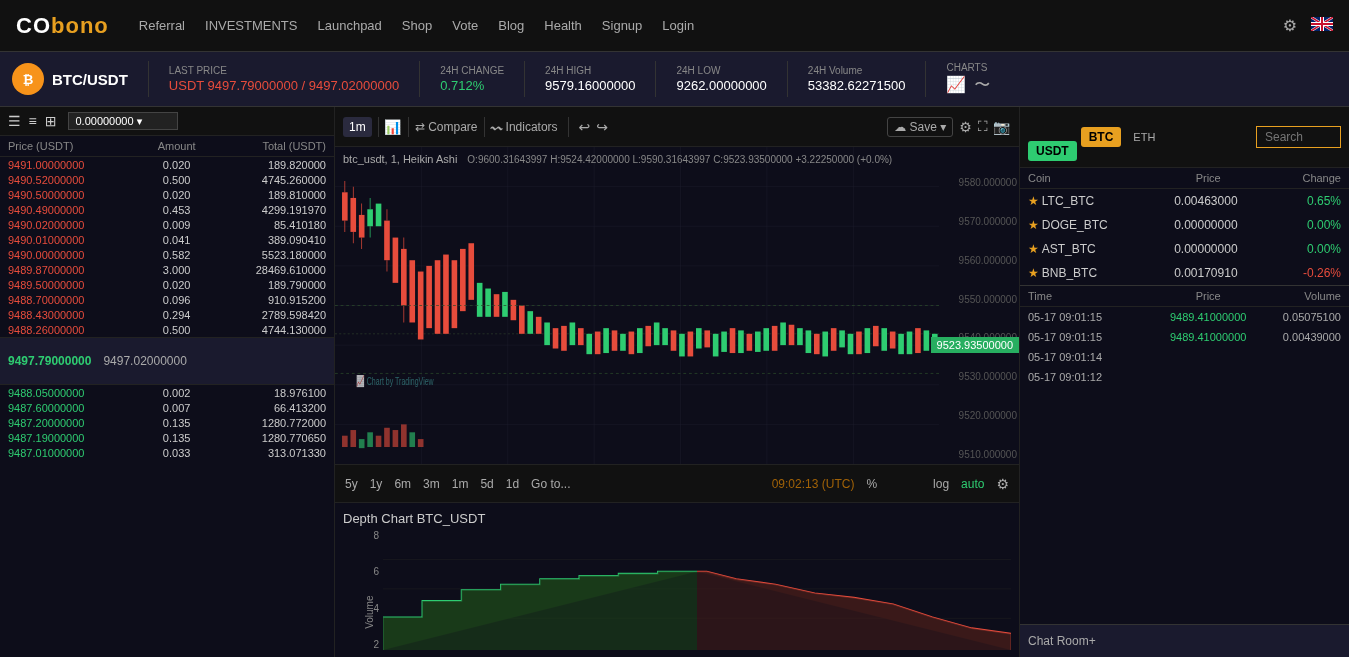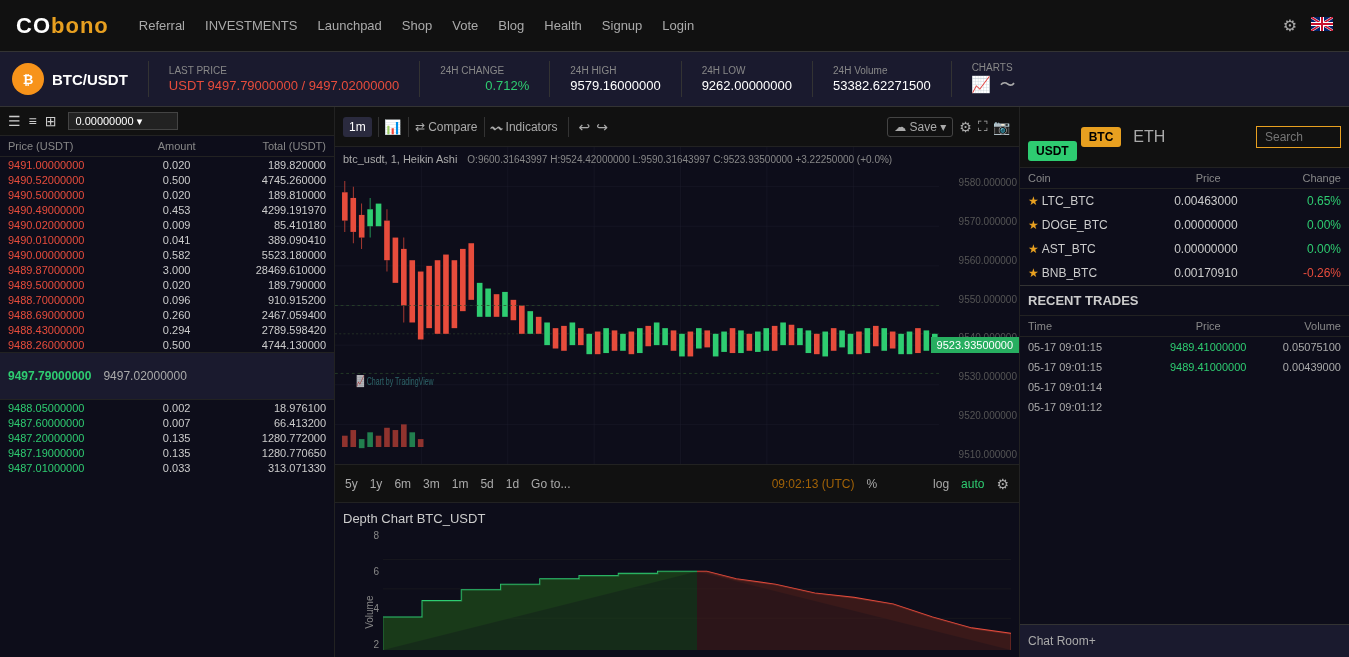--- a/index.html
+++ b/index.html
@@ -46,21 +46,21 @@
     <span style="color:#fff;font-size:15px;font-weight:bold;">BTC/USDT</span>
   </div>
   <div style="width:1px;height:36px;background:#333;"></div>
   <div style="display:flex;flex-direction:column;gap:2px;">
     <span style="color:#888;font-size:10px;">LAST PRICE</span>
     <span style="color:#e74c3c;font-size:13px;">USDT 9497.79000000 / 9497.02000000</span>
   </div>
   <div style="width:1px;height:36px;background:#333;"></div>
   <div style="display:flex;flex-direction:column;gap:2px;">
     <span style="color:#888;font-size:10px;">24H CHANGE</span>
-    <span style="color:#2ecc71;font-size:13px;margin-left:45px;">0.712%</span>
+    <span style="color:#2ecc71;font-size:13px;">0.712%</span>
   </div>
   <div style="width:1px;height:36px;background:#333;"></div>
   <div style="display:flex;flex-direction:column;gap:2px;">
     <span style="color:#888;font-size:10px;">24H HIGH</span>
     <span style="color:#fff;font-size:13px;">9579.16000000</span>
   </div>
   <div style="width:1px;height:36px;background:#333;"></div>
   <div style="display:flex;flex-direction:column;gap:2px;">
     <span style="color:#888;font-size:10px;">24H LOW</span>
     <span style="color:#fff;font-size:13px;">9262.00000000</span>
@@ -140,25 +140,20 @@
       </div>
       <div style="display:flex;padding:1.5px 8px;cursor:pointer;">
         <span style="flex:1.3;font-size:11px;color:#e74c3c;">9489.50000000</span>
         <span style="flex:0.9;text-align:center;font-size:11px;color:#ccc;">0.020</span>
         <span style="flex:1.1;text-align:right;font-size:11px;color:#ccc;">189.790000</span>
       </div>
       <div style="display:flex;padding:1.5px 8px;cursor:pointer;">
         <span style="flex:1.3;font-size:11px;color:#e74c3c;">9488.70000000</span>
         <span style="flex:0.9;text-align:center;font-size:11px;color:#ccc;">0.096</span>
         <span style="flex:1.1;text-align:right;font-size:11px;color:#ccc;">910.915200</span>
-      </div>
-      <div style="display:flex;padding:1.5px 8px;cursor:pointer;">
-        <span style="flex:1.3;font-size:11px;color:#e74c3c;">9488.69000000</span>
-        <span style="flex:0.9;text-align:center;font-size:11px;color:#ccc;">0.260</span>
-        <span style="flex:1.1;text-align:right;font-size:11px;color:#ccc;">2467.059400</span>
       </div>
       <div style="display:flex;padding:1.5px 8px;cursor:pointer;">
         <span style="flex:1.3;font-size:11px;color:#e74c3c;">9488.43000000</span>
         <span style="flex:0.9;text-align:center;font-size:11px;color:#ccc;">0.294</span>
         <span style="flex:1.1;text-align:right;font-size:11px;color:#ccc;">2789.598420</span>
       </div>
       <div style="display:flex;padding:1.5px 8px;cursor:pointer;">
         <span style="flex:1.3;font-size:11px;color:#e74c3c;">9488.26000000</span>
         <span style="flex:0.9;text-align:center;font-size:11px;color:#ccc;">0.500</span>
         <span style="flex:1.1;text-align:right;font-size:11px;color:#ccc;">4744.130000</span>
@@ -412,21 +407,21 @@
         </div>
       </div>
     </div>
   </div>
 
   <div style="width:330px;background:#0d0d1a;border-left:1px solid #222;display:flex;flex-direction:column;flex-shrink:0;overflow:hidden;">
 
     <div style="display:flex;align-items:center;padding:6px 8px;border-bottom:1px solid #222;gap:4px;background:#111;">
       <span style="color:#000;font-size:12px;cursor:pointer;padding:3px 8px;border-radius:3px;background:#2ecc71;font-weight:bold;margin-top:28px;">USDT</span>
       <span style="color:#000;font-size:12px;cursor:pointer;padding:3px 8px;border-radius:3px;background:#e8a020;font-weight:bold;">BTC</span>
-      <span style="color:#aaa;font-size:16px;cursor:pointer;padding:3px 8px;border-radius:3px;">ETH</span>
+      <span style="color:#aaa;font-size:11px;cursor:pointer;padding:3px 8px;border-radius:3px;">ETH</span>
       <div style="margin-left:auto;">
         <input type="text" style="background: rgb(17, 17, 17); border: 1px solid rgb(232, 160, 32); color: rgb(255, 255, 255); padding: 3px 8px; font-size: 12px; width: 85px; outline: none;" placeholder="Search">
       </div>
     </div>
 
     <div style="display:flex;padding:4px 8px;color:#888;font-size:11px;border-bottom:1px solid #222;">
       <span style="flex:1.3;">Coin</span>
       <span style="flex:1.2;text-align:center;">Price</span>
       <span style="flex:0.8;text-align:right;">Change</span>
     </div>
@@ -452,21 +447,20 @@
       </div>
       <div style="display:flex;align-items:center;padding:5px 8px;cursor:pointer;">
         <span style="color:#e8a020;margin-right:3px;font-size:12px;">★</span>
         <span style="flex:1.1;font-size:12px;color:#ccc;">BNB_BTC</span>
         <span style="flex:1.2;text-align:center;font-size:12px;color:#ccc;">0.00170910</span>
         <span style="flex:0.8;text-align:right;font-size:12px;color:#e74c3c;">-0.26%</span>
       </div>
     </div>
 
     <div style="border-top:1px solid #333;flex:1;display:flex;flex-direction:column;overflow:hidden;">
-      <div style="color:#ccc;font-size:13px;padding:7px 8px;border-bottom:1px solid #222;font-weight:bold;">RECENT TRADES</div>
       <div style="display:flex;padding:4px 8px;color:#888;font-size:11px;border-bottom:1px solid #222;">
         <span style="flex:1.3;">Time</span>
         <span style="flex:1.2;text-align:center;">Price</span>
         <span style="flex:0.8;text-align:right;">Volume</span>
       </div>
       <div style="display:flex;padding:4px 8px;">
         <span style="flex:1.3;font-size:11px;color:#aaa;">05-17 09:01:15</span>
         <span style="flex:1.2;text-align:center;font-size:11px;color:#2ecc71;">9489.41000000</span>
         <span style="flex:0.8;text-align:right;font-size:11px;color:#aaa;">0.05075100</span>
       </div>

